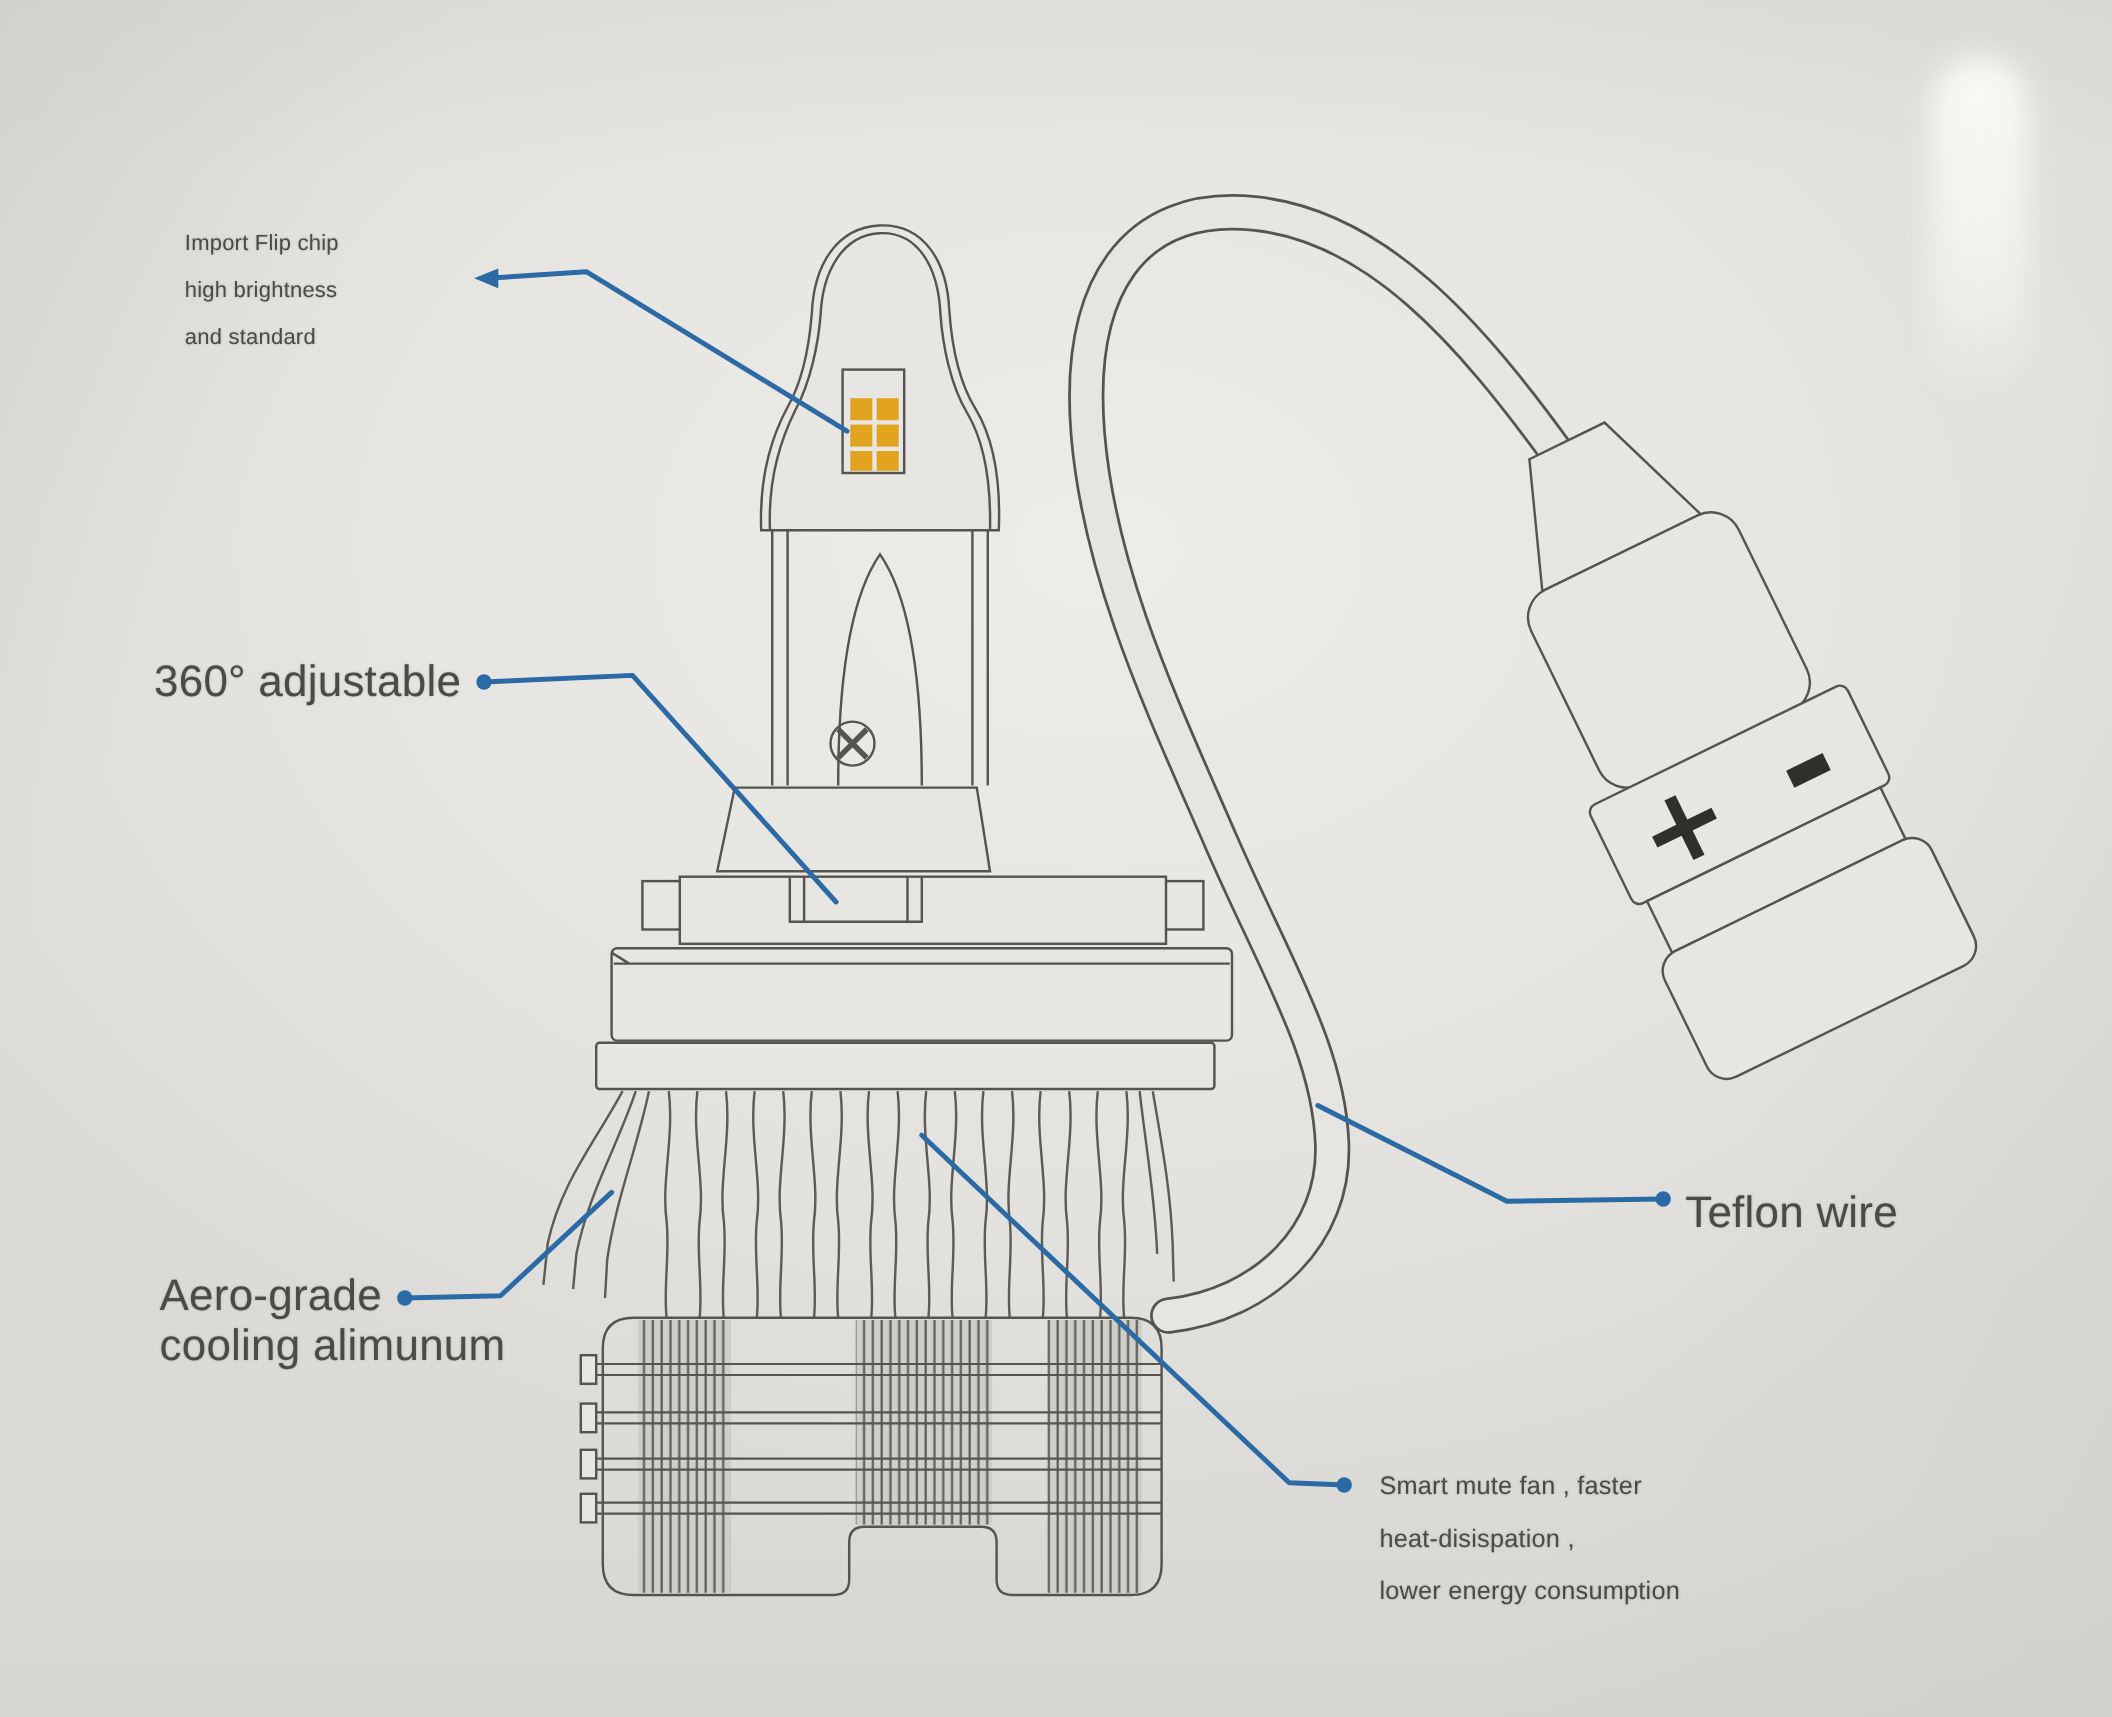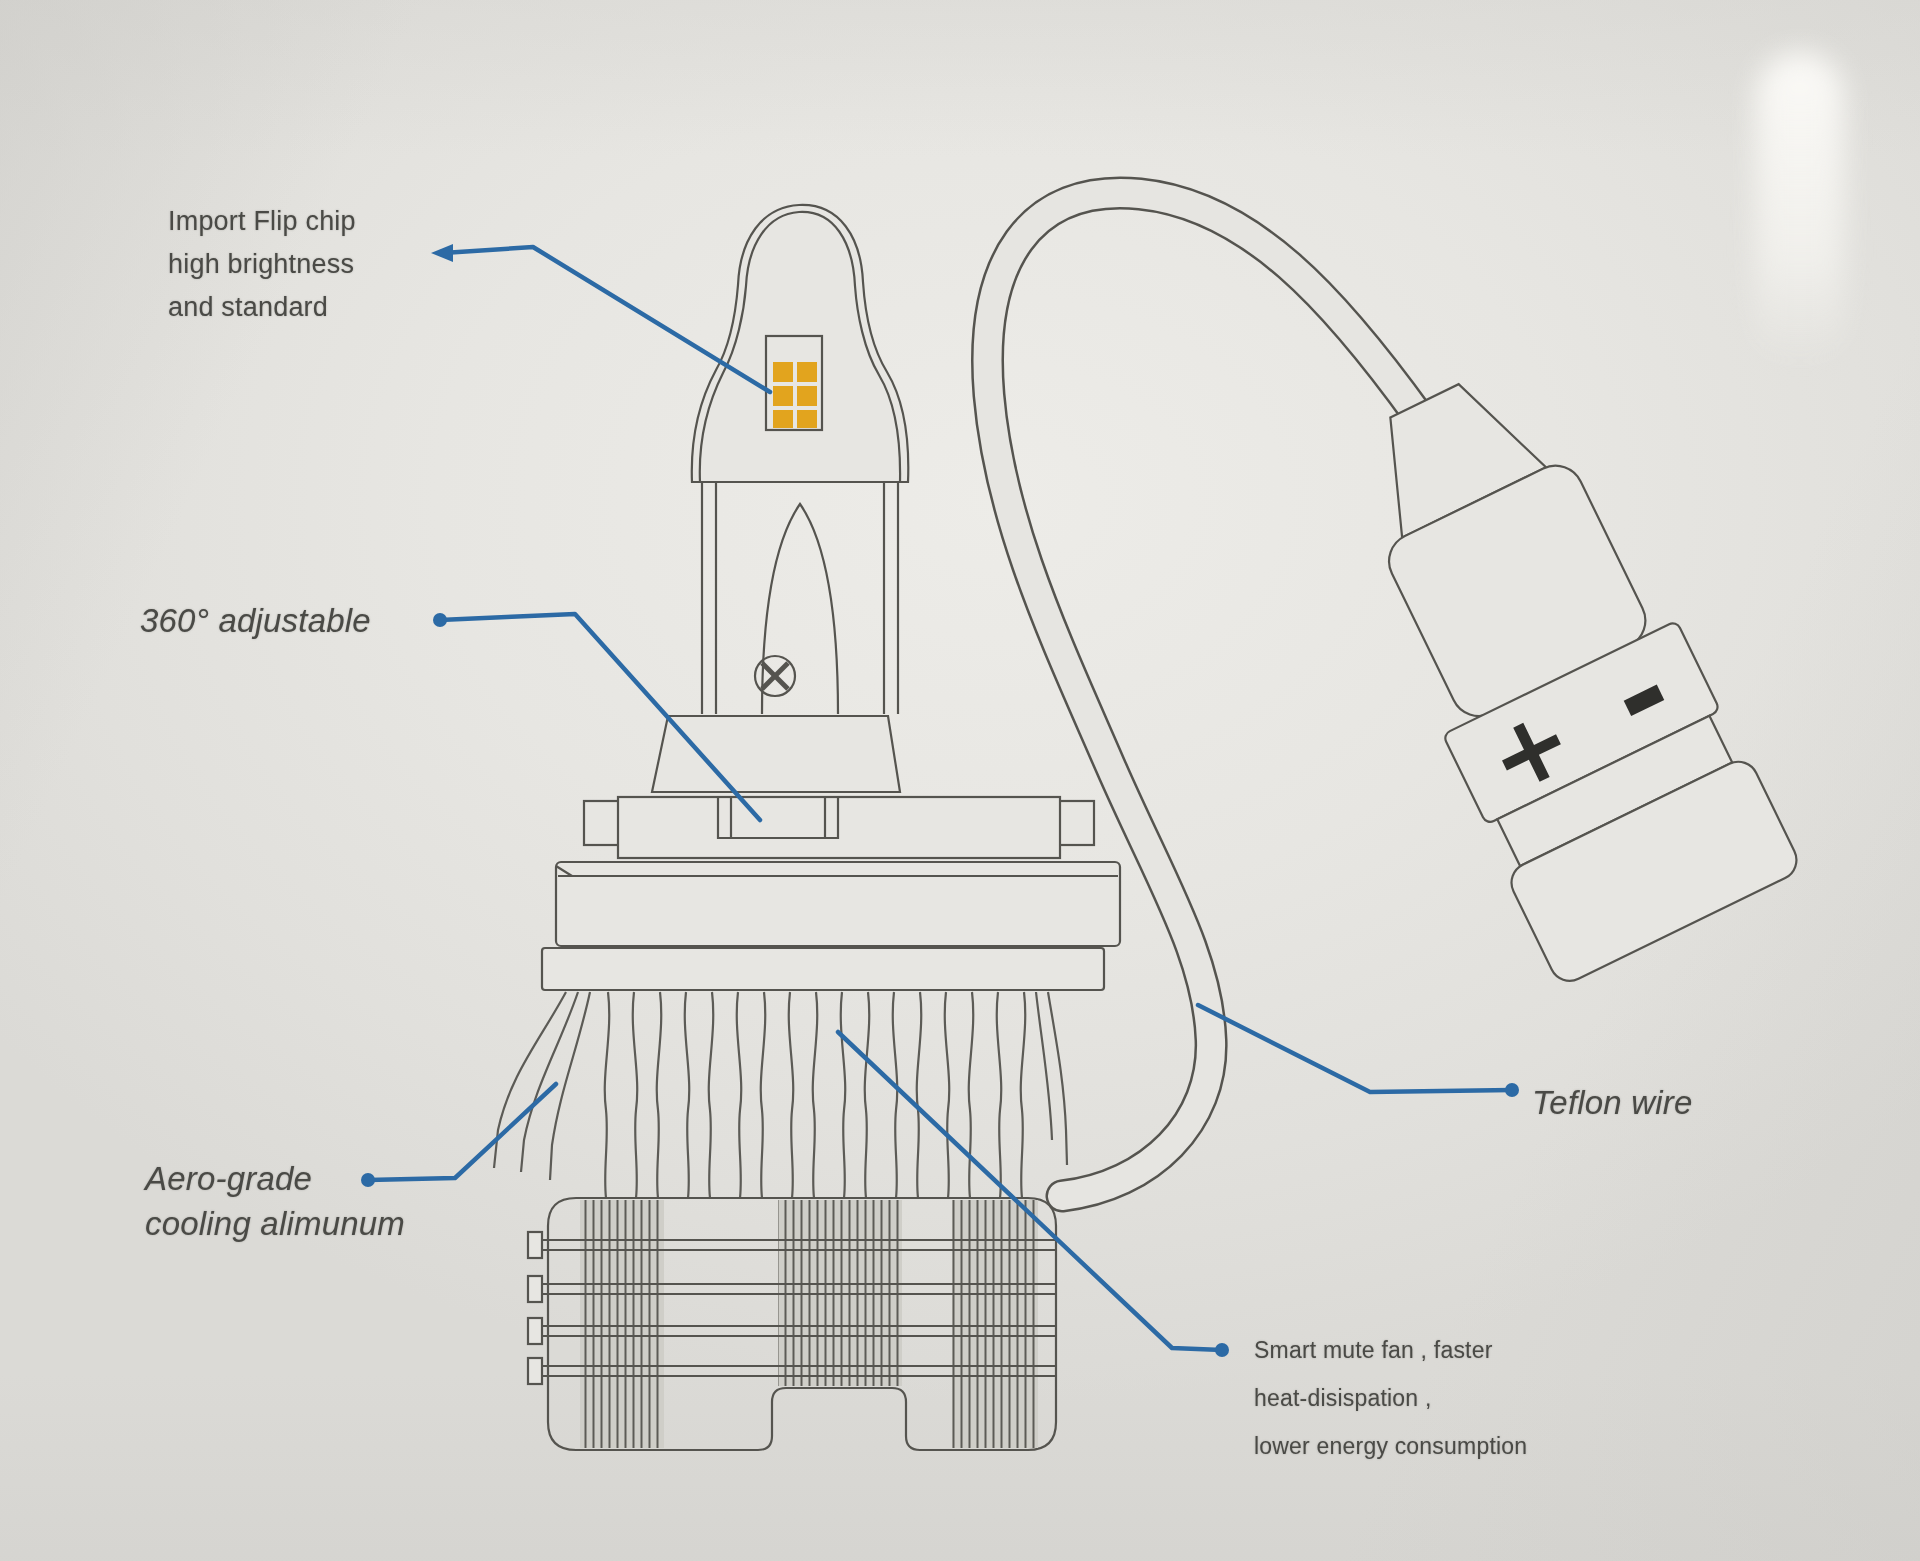--- a/index.html
+++ b/index.html
@@ -20,22 +20,22 @@
     position:absolute;left:1756px;top:52px;width:88px;height:315px;
     background:linear-gradient(180deg, rgba(252,251,248,.95) 0%, rgba(248,247,243,.65) 65%, rgba(248,247,243,0) 100%);
     filter:blur(14px);border-radius:44px;pointer-events:none;
   }
   svg.diagram{position:absolute;left:0;top:0;filter:blur(.4px);}
   .callout{
     position:absolute;color:#4a4a46;letter-spacing:.2px;
     text-shadow:0 0 2px rgba(80,80,75,.35);
     white-space:nowrap;
   }
-  .callout.small{font-size:27px;line-height:43px;}
-  .callout.mid{font-size:33px;line-height:45px;font-style:italic;}
+  .callout.small{font-size:20px;line-height:43px;}
+  .callout.mid{font-size:40px;line-height:45px;}
   .callout.large{font-size:23px;line-height:48px;}
   .ink{stroke:#55544f;fill:none;stroke-width:2.2;}
   .paperfill{fill:#e7e6e2;}
 </style>
 </head>
 <body>
 
 <div class="canvas">
   <div class="bright-strip"></div>
 

